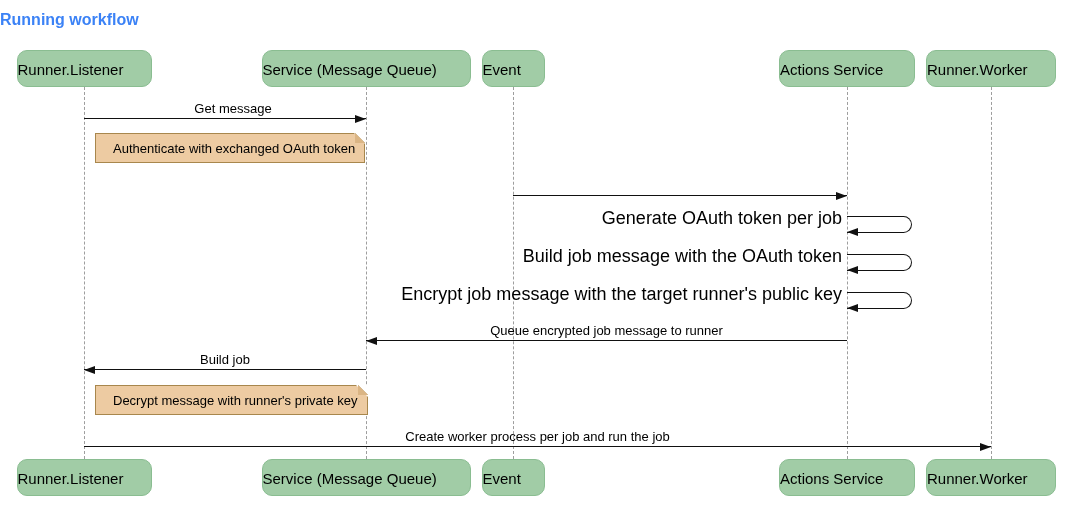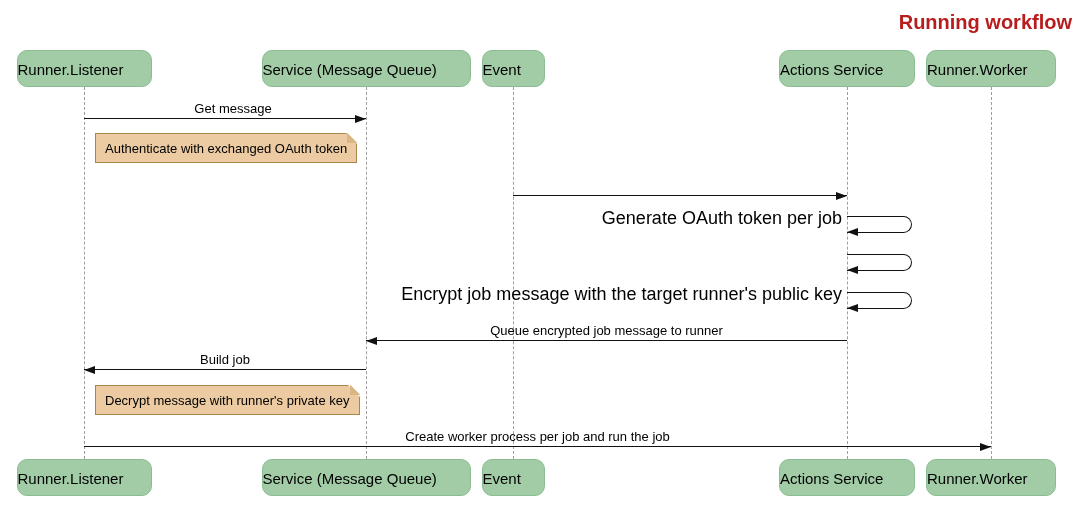--- a/index.html
+++ b/index.html
@@ -7,24 +7,24 @@
   #stage {
     position: relative;
     width: 1072px;
     height: 523px;
     background: #ffffff;
     overflow: hidden;
   }
   .title {
     position: absolute;
     top: 11px; left: 0; width: 100%;
-    text-align: right;
-    font-size: 20px;
+    text-align: left;
+    font-size: 16px;
     font-weight: bold;
-    color: #b91c1c;
+    color: #3b82f6;
   }
   .lifeline {
     position: absolute;
     width: 0;
     border-left: 1px dashed #9e9e9e;
   }
   .participant {
     position: absolute;
     height: 37px;
     line-height: 37px;
@@ -55,21 +55,21 @@
     text-align: right;
     font-size: 18px;
     color: #000;
     white-space: nowrap;
   }
   .note {
     position: absolute;
     box-sizing: border-box;
     font-size: 13px;
     color: #000;
-    padding: 7px 9px 6px 9px;
+    padding: 7px 9px 6px 17px;
     white-space: nowrap;
   }
   .note-fold-cut { position: absolute; top: -1.5px; right: -1.5px; width: 0; height: 0; }
   .note-fold-flap { position: absolute; top: -1px; right: -1px; width: 0; height: 0; }
 </style>
 </head>
 <body>
 
 <div id="stage">
   <div class="title">Running workflow</div>
@@ -92,20 +92,21 @@
     <div class="msg-label" style="left: 92px; top: 101px; width: 282px;">Get message</div>
     <div class="arrw" style="top: 114.5px; left: 355px; border-left: 11px solid rgb(17, 17, 17); border-top: 4.5px solid transparent; border-bottom: 4.5px solid transparent;"></div>
     <div class="note" style="left: 95px; top: 133px; background: rgb(237, 203, 162); border: 1.5px solid rgb(168, 135, 77);">Authenticate with exchanged OAuth token<div class="note-fold-cut" style="border-top: 12px solid rgb(255, 255, 255); border-left: 12px solid transparent;"></div><div class="note-fold-flap" style="border-bottom: 10px solid rgb(219, 181, 132); border-right: 10px solid transparent; filter: drop-shadow(rgb(168, 135, 77) 0px 0px 0.5px);"></div></div>
     <div class="msg-line" style="left: 513px; top: 195px; width: 334px; border-top: 1.5px solid rgb(17, 17, 17);"></div>
     <div class="arrw" style="top: 191.5px; left: 836px; border-left: 11px solid rgb(17, 17, 17); border-top: 4.5px solid transparent; border-bottom: 4.5px solid transparent;"></div>
     <div class="self-loop" style="left: 847px; top: 216px; width: 65px; height: 17px; border: 1.5px solid rgb(17, 17, 17);"></div>
     <div class="arrw" style="left: 847px; top: 227.5px; border-right: 11px solid rgb(17, 17, 17); border-top: 4.5px solid transparent; border-bottom: 4.5px solid transparent;"></div>
     <div class="self-label" style="left: 322px; top: 208px; width: 520px;">Generate OAuth token per job</div>
     <div class="self-loop" style="left: 847px; top: 254px; width: 65px; height: 17px; border: 1.5px solid rgb(17, 17, 17);"></div>
     <div class="arrw" style="left: 847px; top: 265.5px; border-right: 11px solid rgb(17, 17, 17); border-top: 4.5px solid transparent; border-bottom: 4.5px solid transparent;"></div>
+    <div class="self-label" style="left: 322px; top: 246px; width: 520px;">Build job message with the OAuth token</div>
     <div class="self-loop" style="left: 847px; top: 292px; width: 65px; height: 17px; border: 1.5px solid rgb(17, 17, 17);"></div>
     <div class="arrw" style="left: 847px; top: 303.5px; border-right: 11px solid rgb(17, 17, 17); border-top: 4.5px solid transparent; border-bottom: 4.5px solid transparent;"></div>
     <div class="self-label" style="left: 322px; top: 284px; width: 520px;">Encrypt job message with the target runner's public key</div>
     <div class="msg-line" style="left: 366px; top: 340px; width: 481px; border-top: 1.5px solid rgb(17, 17, 17);"></div>
     <div class="msg-label" style="left: 366px; top: 323px; width: 481px;">Queue encrypted job message to runner</div>
     <div class="arrw" style="top: 336.5px; left: 366px; border-right: 11px solid rgb(17, 17, 17); border-top: 4.5px solid transparent; border-bottom: 4.5px solid transparent;"></div>
     <div class="msg-line" style="left: 84px; top: 369px; width: 282px; border-top: 1.5px solid rgb(17, 17, 17);"></div>
     <div class="msg-label" style="left: 84px; top: 352px; width: 282px;">Build job</div>
     <div class="arrw" style="top: 365.5px; left: 84px; border-right: 11px solid rgb(17, 17, 17); border-top: 4.5px solid transparent; border-bottom: 4.5px solid transparent;"></div>
     <div class="note" style="left: 95px; top: 385px; background: rgb(237, 203, 162); border: 1.5px solid rgb(168, 135, 77);">Decrypt message with runner's private key<div class="note-fold-cut" style="border-top: 12px solid rgb(255, 255, 255); border-left: 12px solid transparent;"></div><div class="note-fold-flap" style="border-bottom: 10px solid rgb(219, 181, 132); border-right: 10px solid transparent; filter: drop-shadow(rgb(168, 135, 77) 0px 0px 0.5px);"></div></div>

